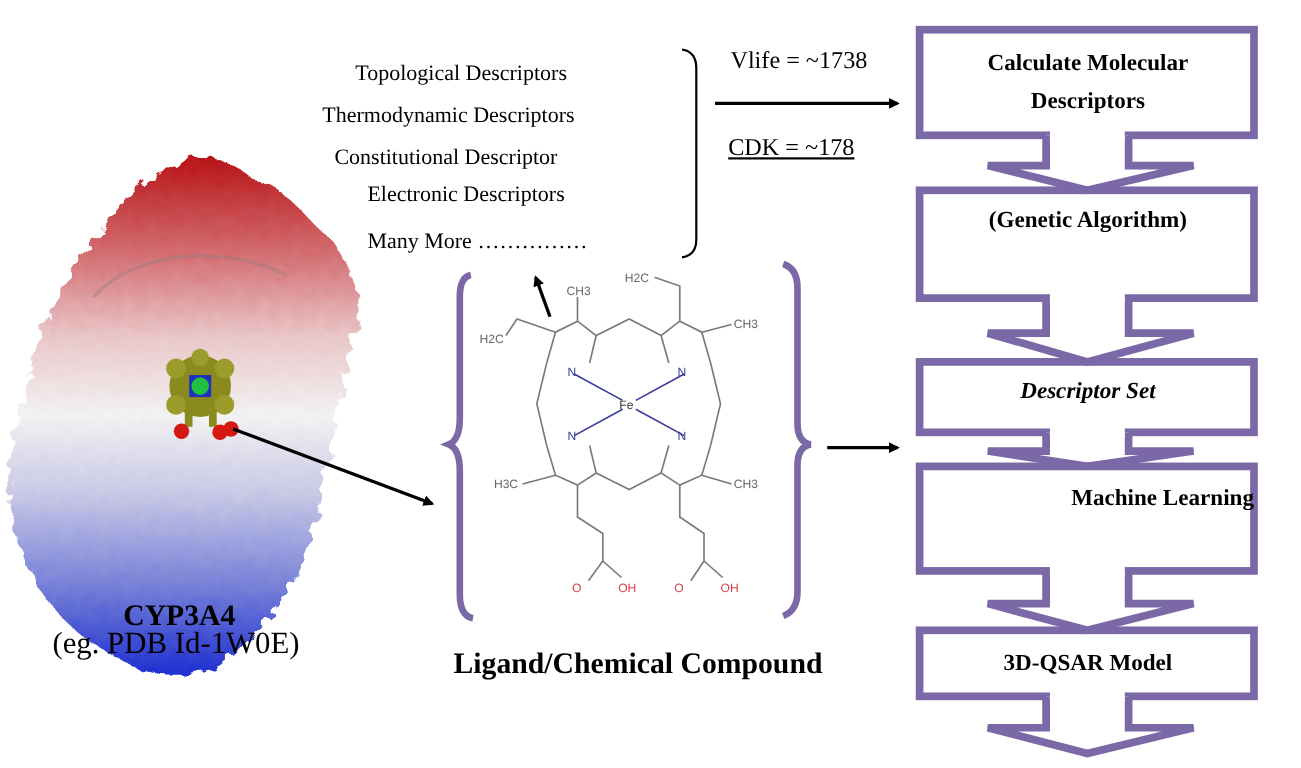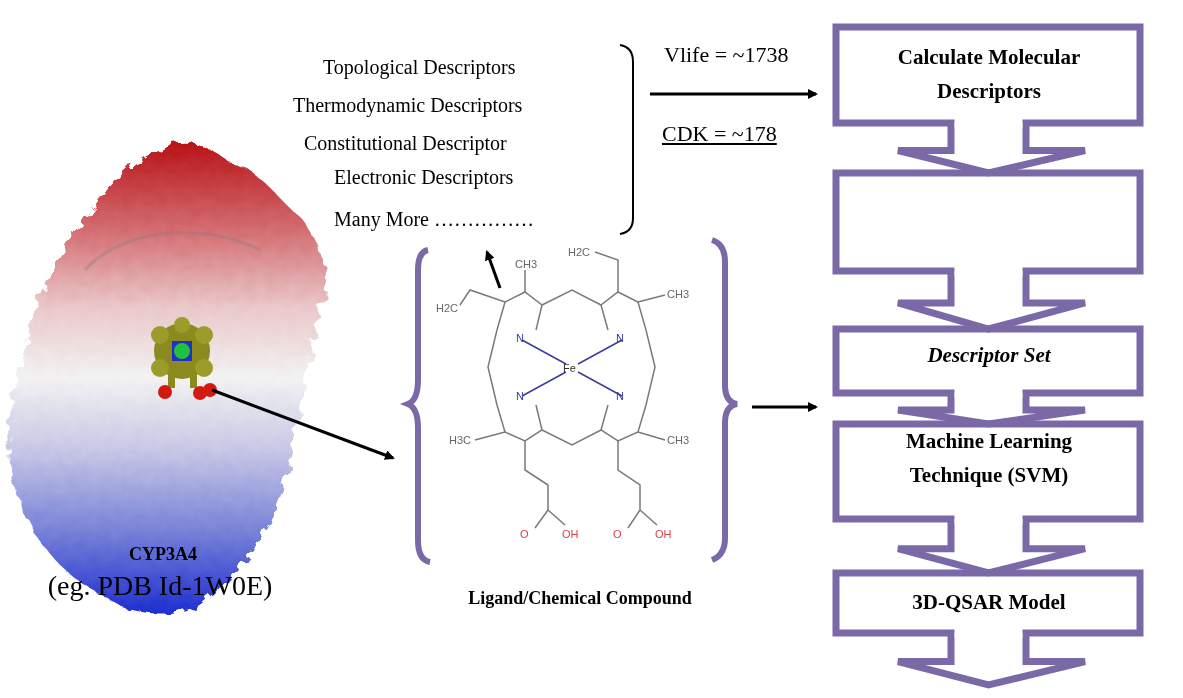--- a/index.html
+++ b/index.html
@@ -2,21 +2,21 @@
 <html><head>
   <meta charset="utf-8">
   <style>
     html, body { margin: 0; padding: 0; background: #ffffff; }
     body { width: 1183px; height: 698px; position: relative; overflow: hidden;
            font-family: "Liberation Serif", serif; color: #000; }
     svg.main { position: absolute; left: 0; top: 0; }
     .desc-item { position: absolute; font-size: 20px; white-space: nowrap; }
     .count { position: absolute; font-size: 22px; white-space: nowrap; }
     .step-label { position: absolute; font-weight: bold; font-size: 21px; text-align: center; line-height: 34px; }
-    .caption-bold { position: absolute; font-weight: bold; font-size: 18px; text-align: center; white-space: nowrap; }
+    .caption-bold { position: absolute; font-weight: bold; font-size: 27px; text-align: center; white-space: nowrap; }
     .caption { position: absolute; font-size: 28px; text-align: center; white-space: nowrap; }
     .chem { font-family: "Liberation Sans", sans-serif; font-size: 11px; }
   </style>
 </head>
 <body>
 
 <svg class="main" width="1183" height="698" viewBox="0 0 1183 698">
   <defs>
     <marker id="arrowhead" markerWidth="10" markerHeight="10" refX="8" refY="5" orient="auto" markerUnits="userSpaceOnUse">
       <path d="M0,0 L10,5 L0,10 z" fill="#000"></path>
@@ -156,23 +156,23 @@
 
 <div class="caption-bold" style="left:88px; top:544px; width:150px;">CYP3A4</div>
 <div class="caption" style="left:40px; top:570px; width:240px;">(eg. PDB Id-1W0E)</div>
 <div class="caption-bold" style="left:410px; top:588px; width:340px;">Ligand/Chemical Compound</div>
 
 <div class="step-label" style="left:838px; top:40px; width:302px;">
   <div>Calculate Molecular</div>
   <div>Descriptors</div>
 </div>
 <div class="step-label" style="left:838px; top:182px; width:302px;">
+  <div>(Genetic Algorithm)</div>
 </div>
 <div class="step-label" style="left:838px; top:338px; width:302px;font-style:italic;">
   <div>Descriptor Set</div>
 </div>
-<div class="step-label" style="left:838px; top:424px; width:302px;">
+<div class="step-label" style="left:838px; top:435px; width:302px;text-align:right;">
   <div>Machine Learning</div>
-  <div>Technique (SVM)</div>
 </div>
 <div class="step-label" style="left:838px; top:585px; width:302px;font-family:Liberation Serif, serif;">
   <div>3D-QSAR Model</div>
 </div>
 
 </body></html>

